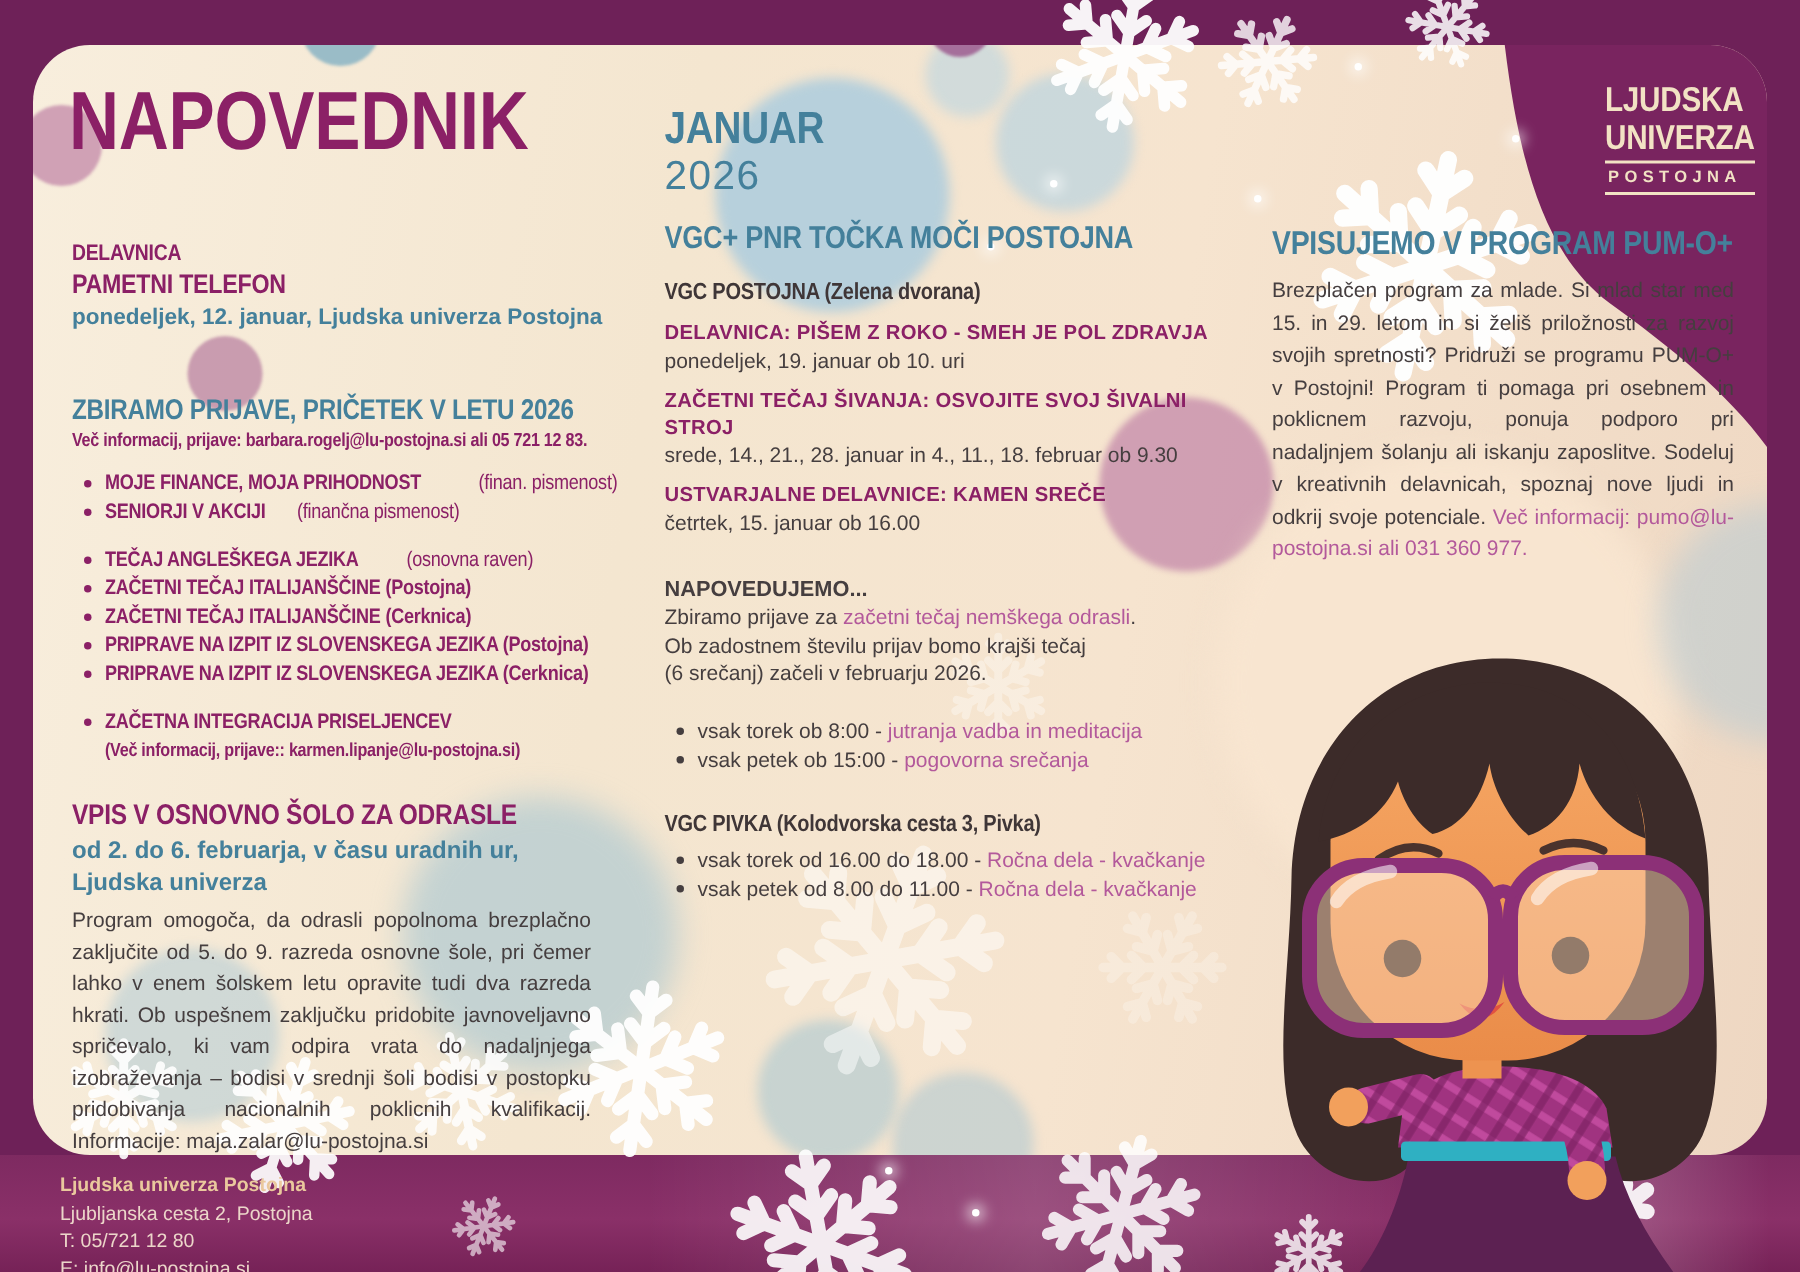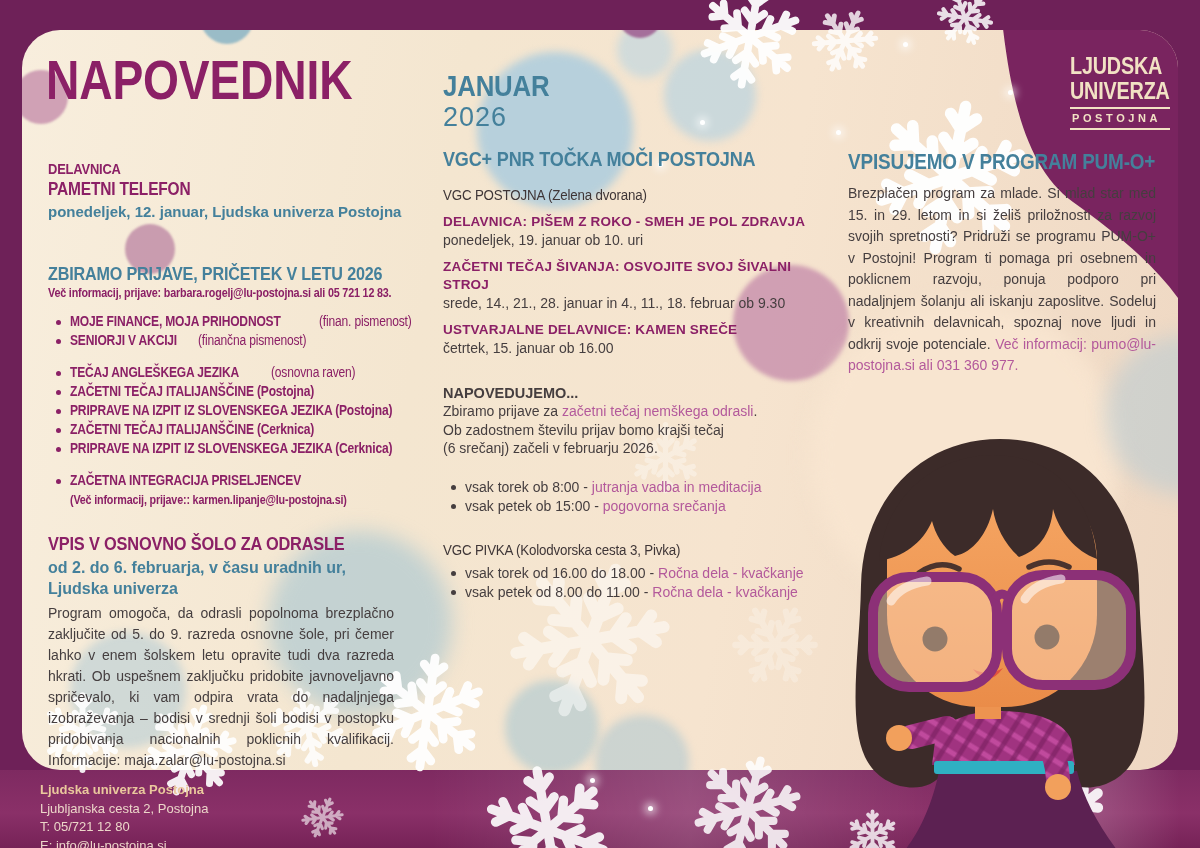--- a/index.html
+++ b/index.html
@@ -64,21 +64,21 @@
   .sec-title.purplet{color:#8b2066;}
   .info-line{font-size:12.5px;font-weight:600;color:#8b2066;margin-top:1px;}
   ul.plist li{font-size:14px;font-weight:800;color:#8b2066;line-height:19px;}
   ul.plist li::before{background:#8b2066;top:8px;}
   ul.plist .li-note{font-weight:500;}
   ul.plist .li-sub{font-size:12.5px;font-weight:600;line-height:16px;}
   ul.plist.g2{margin-top:13px;} ul.plist.g3{margin-top:13px;}
   .para{font-size:14px;line-height:21px;color:#453e3f;text-align:justify;margin-top:4px;}
 
   
-  .mid-sub{font-size:15.5px;font-weight:400;color:#3f3637;line-height:19px;}
+  .mid-sub{font-size:15.5px;font-weight:700;color:#3f3637;line-height:19px;}
   .event{margin-top:9px;}
   .event-name{font-size:13.5px;font-weight:800;color:#8b2066;line-height:18px;letter-spacing:.2px;}
   .event-when{font-size:14px;color:#453e3f;line-height:18px;}
   .ann-title{font-size:14.5px;font-weight:800;color:#453e3f;line-height:18px;}
   .ann-line{font-size:14px;color:#453e3f;line-height:18.5px;}
   ul.darkb{margin-top:13px;}
   ul.darkb li{font-size:14px;color:#453e3f;line-height:19px;}
   ul.darkb li::before{background:#453e3f;}
 
   
@@ -221,22 +221,22 @@
     <div class="info-line"><span class="cond">Več informacij, prijave: barbara.rogelj@lu-postojna.si ali 05 721 12 83.</span></div>
     <ul class="bullets plist" style="margin-top:12px">
 
     <li><span class="li-main cond">MOJE FINANCE, MOJA PRIHODNOST</span> <span class="li-note cond">(finan. pismenost)</span></li>
         <li><span class="li-main cond">SENIORJI V AKCIJI</span> <span class="li-note cond">(finančna pismenost)</span></li>
       </ul>
     <ul class="bullets plist g2">
 
     <li><span class="li-main cond">TEČAJ ANGLEŠKEGA JEZIKA</span> <span class="li-note cond">(osnovna raven)</span></li>
         <li><span class="li-main cond">ZAČETNI TEČAJ ITALIJANŠČINE (Postojna)</span> </li>
+        <li><span class="li-main cond">ZAČETNI TEČAJ ITALIJANŠČINE (Cerknica)</span> </li>
         <li><span class="li-main cond">PRIPRAVE NA IZPIT IZ SLOVENSKEGA JEZIKA (Postojna)</span> </li>
-        <li><span class="li-main cond">ZAČETNI TEČAJ ITALIJANŠČINE (Cerknica)</span> </li>
         <li><span class="li-main cond">PRIPRAVE NA IZPIT IZ SLOVENSKEGA JEZIKA (Cerknica)</span> </li>
       </ul>
     <ul class="bullets plist g3">
 
     <li><span class="li-main cond">ZAČETNA INTEGRACIJA PRISELJENCEV</span> <div class="li-sub cond">(Več informacij, prijave:: karmen.lipanje@lu-postojna.si)</div></li>
       </ul>
   </div>
 
   <div class="z" style="left:48px;top:533px;width:346px">
     <div class="sec-title purplet"><span class="cond">VPIS V OSNOVNO ŠOLO ZA ODRASLE</span></div>

